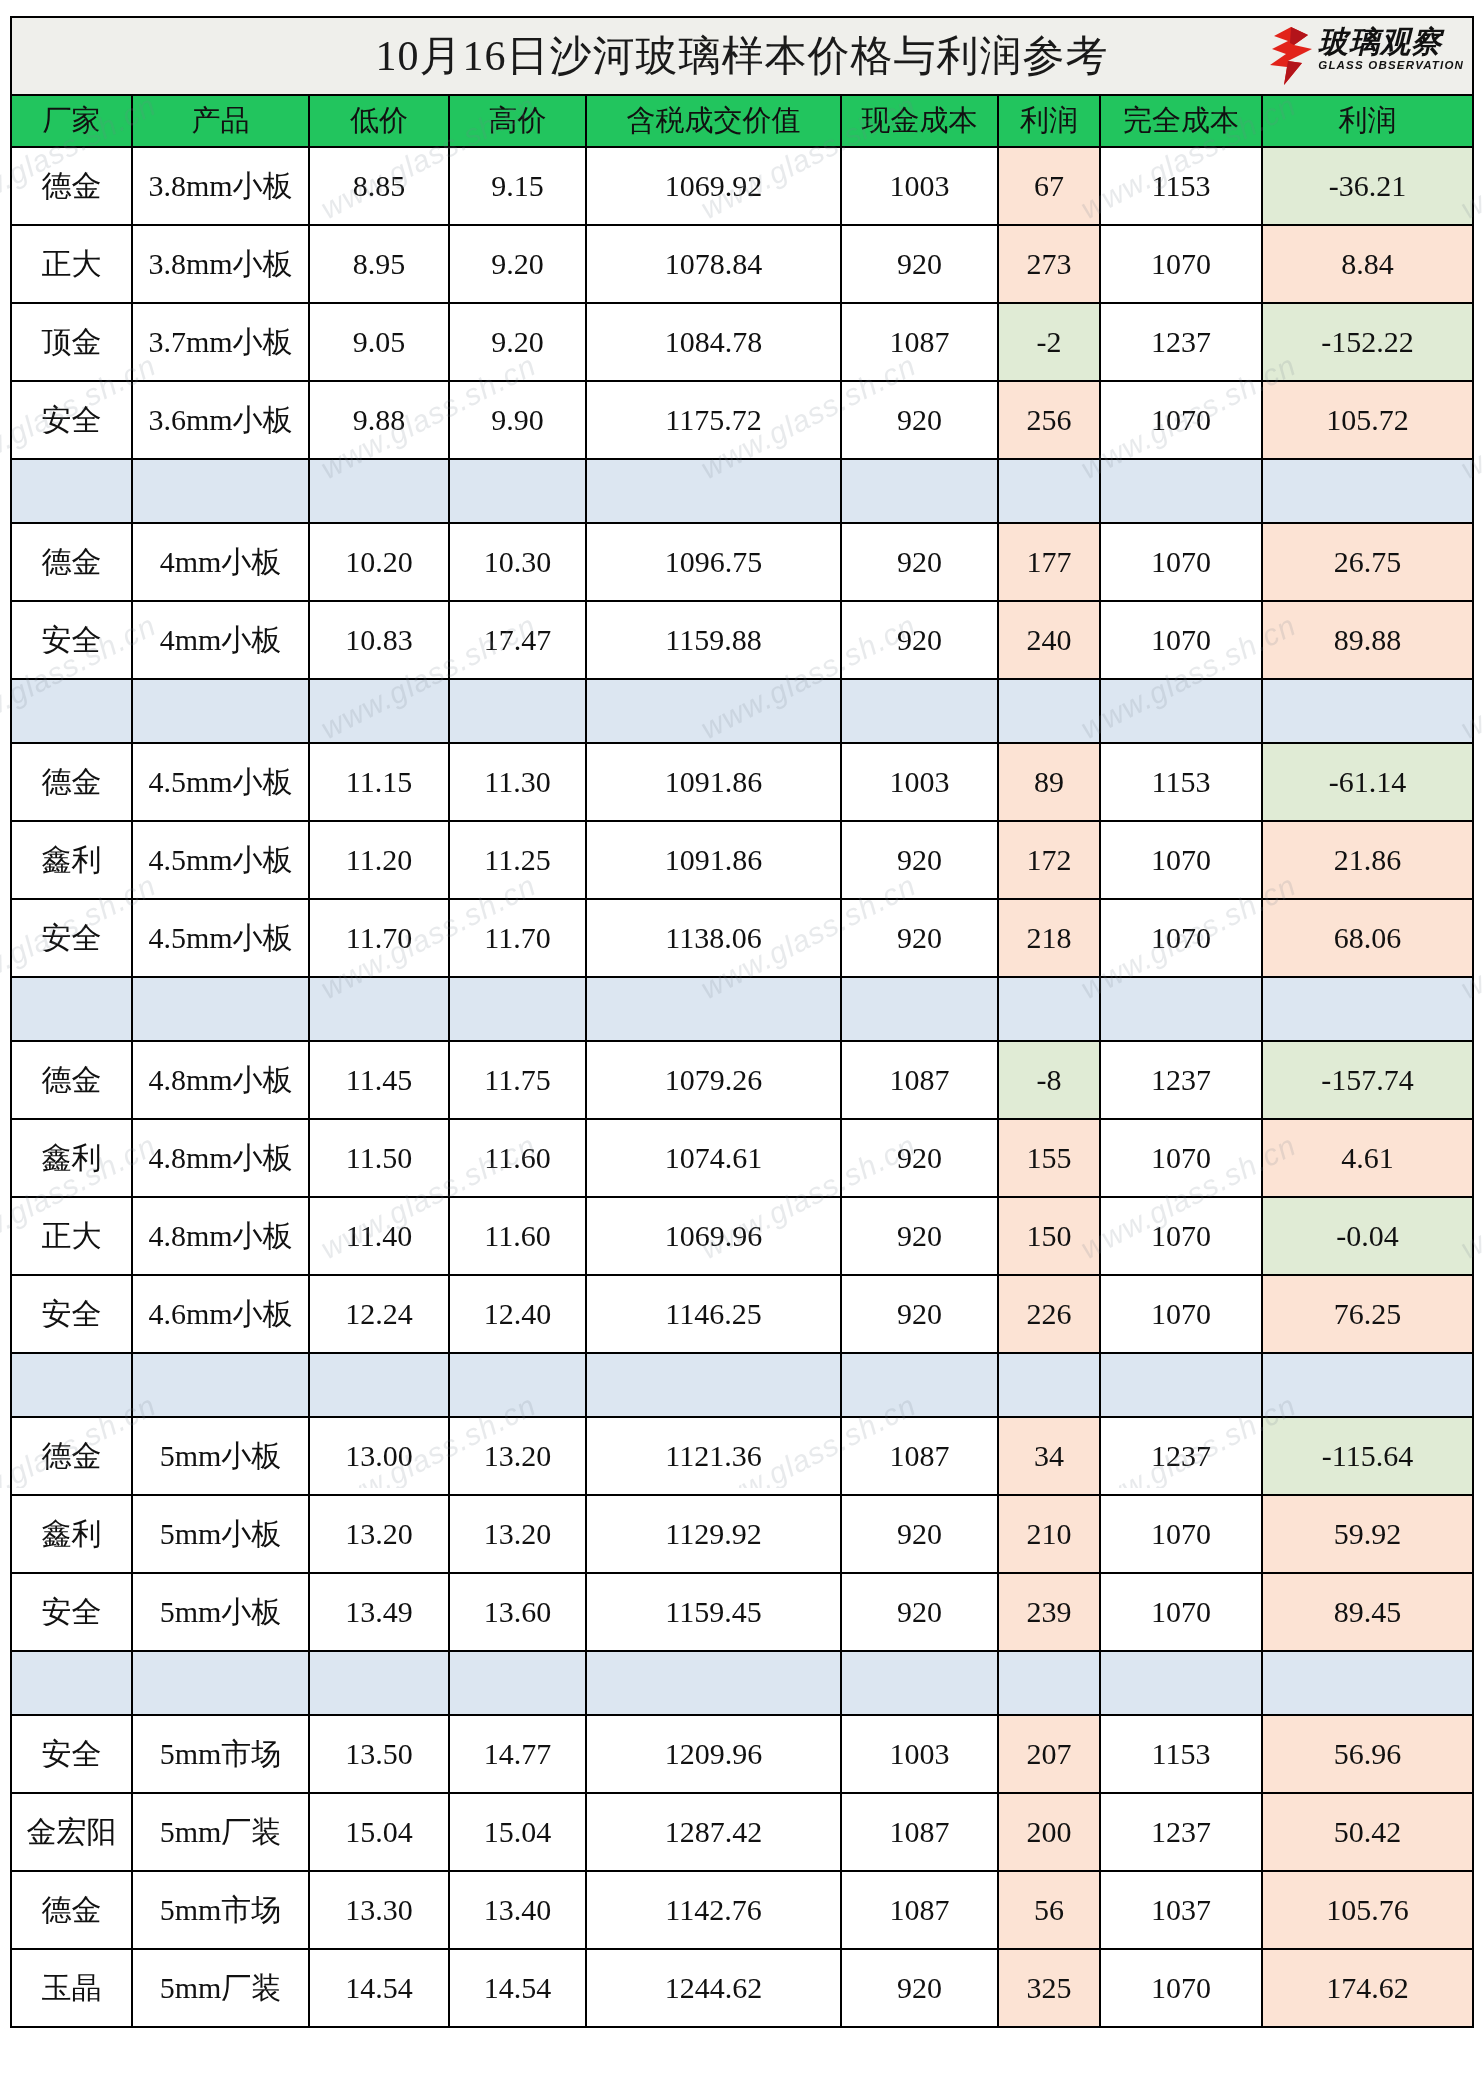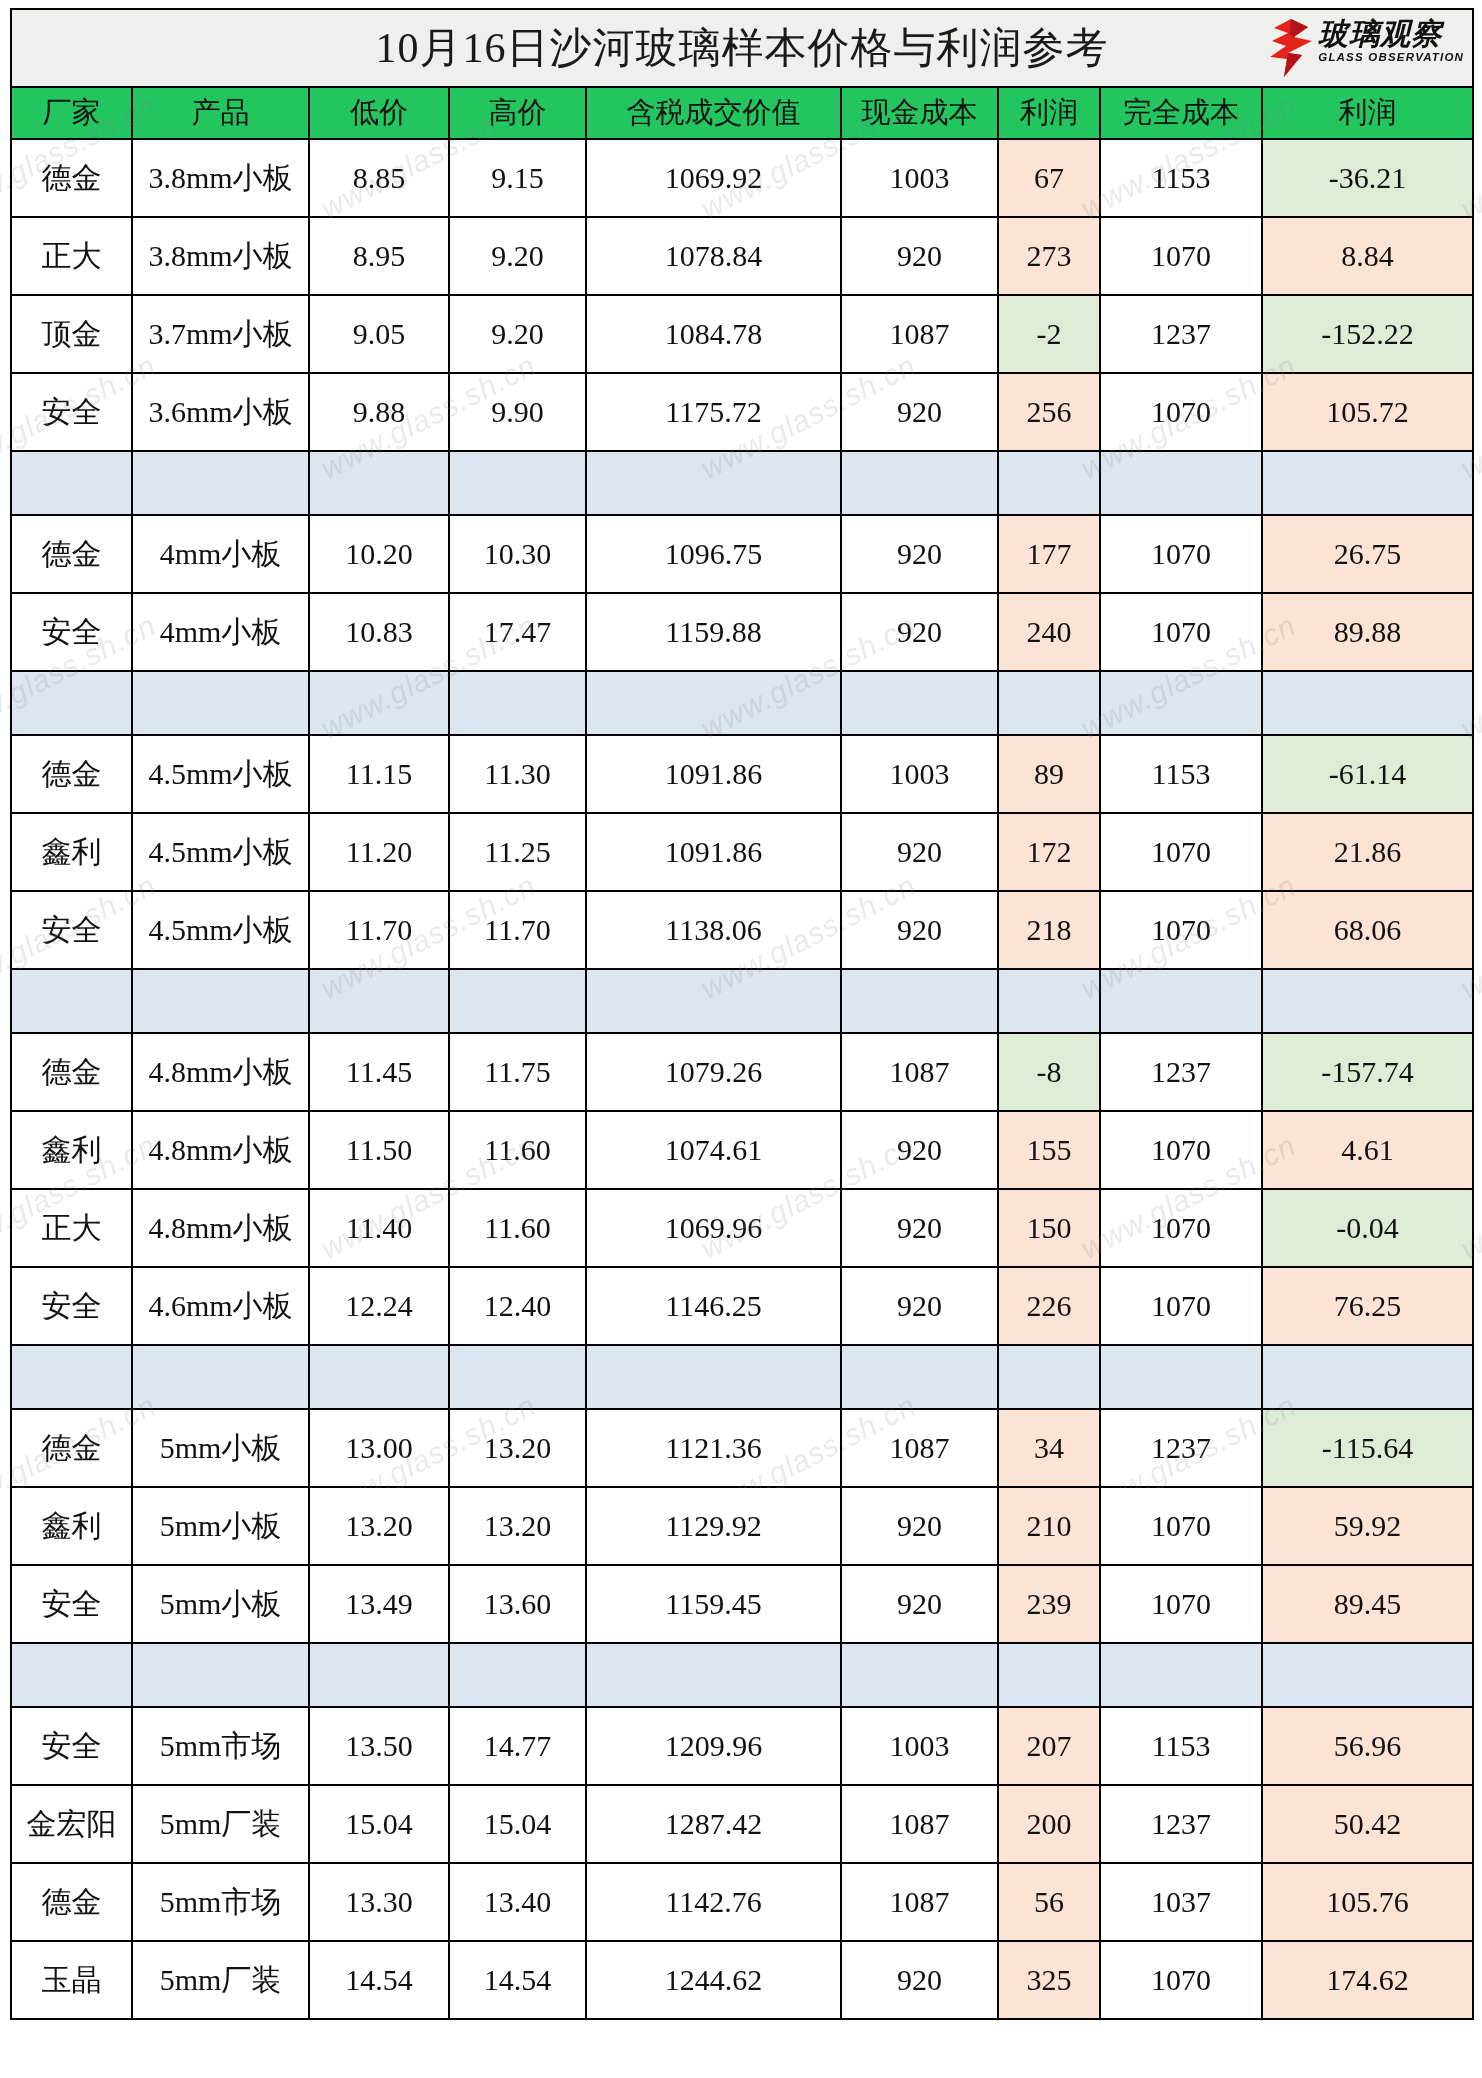--- a/index.html
+++ b/index.html
@@ -8,21 +8,21 @@
     width: 1482px; height: 2078px;
     background: #ffffff;
     font-family: "Liberation Serif", "DejaVu Serif", serif;
     overflow: hidden;
   }
   #page {
     position: relative;
     width: 1482px;
     height: 1488px;
     background: #ffffff;
-    padding: 8px 10px 0 10px;
+    padding: 16px 10px 0 10px;
   }
 
   
   #watermarks {
     position: absolute;
     inset: 0;
     pointer-events: none;
     z-index: 5;
     overflow: hidden;
   }

